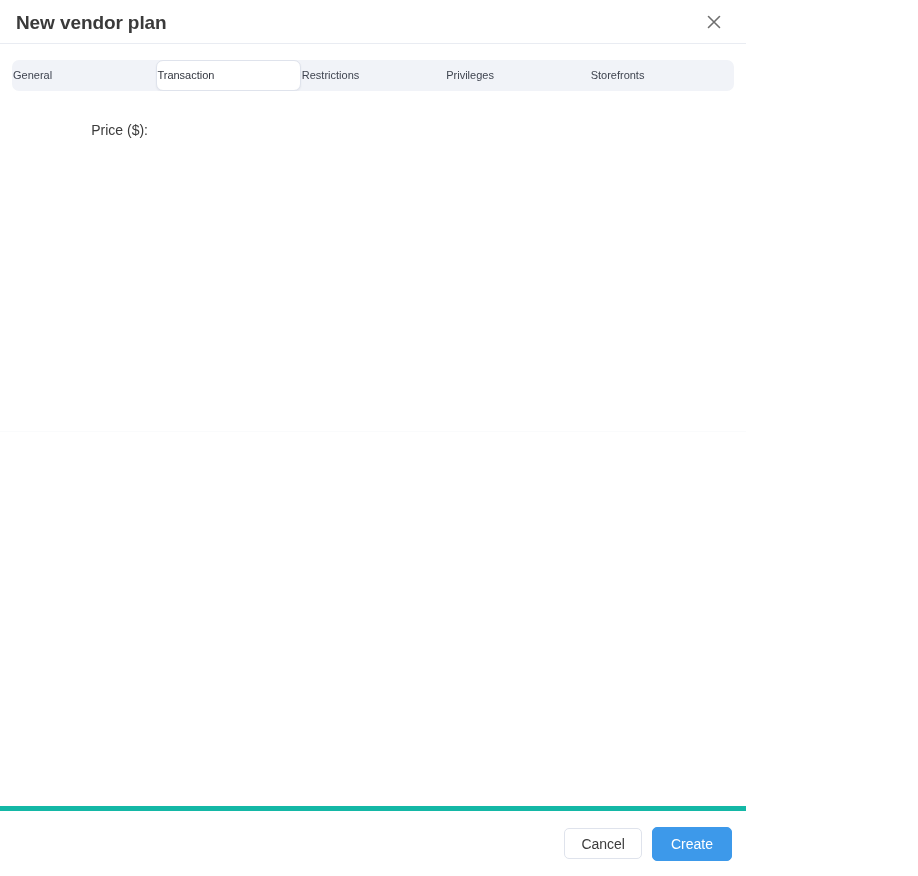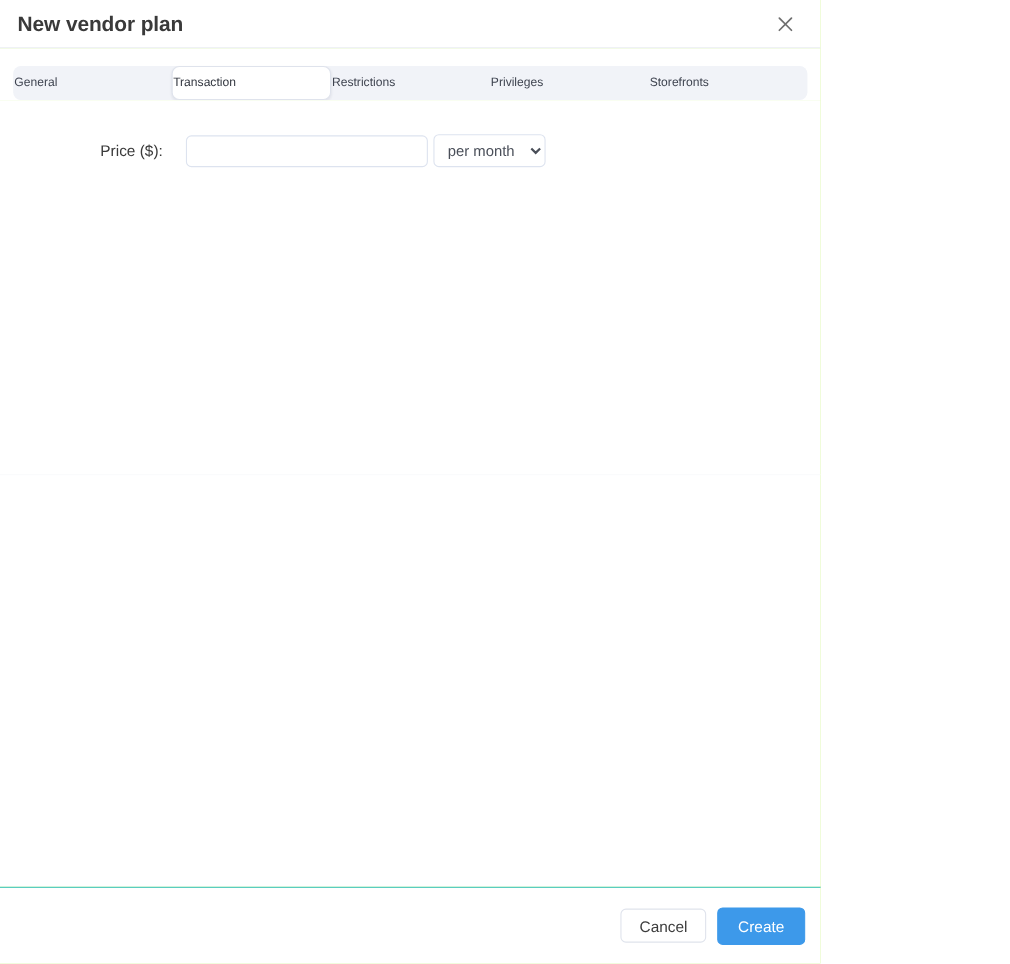--- a/index.html
+++ b/index.html
@@ -176,21 +176,21 @@
     top: 340px;
     height: 1px;
     background: #fafbfc;
   }
 
   
   .modal-footer {
     height: 70px;
     min-height: 70px;
     box-sizing: border-box;
-    border-top: 1px solid #14b8a6;
+    border-top: 5px solid #14b8a6;
     display: flex;
     align-items: center;
     justify-content: flex-end;
     padding: 0 14px 0 0;
     gap: 10px;
     background: #ffffff;
   }
   .btn {
     box-sizing: border-box;
     height: 31px;
@@ -249,24 +249,20 @@
         <span>Storefronts</span>
       </div>
     </div>
   </div>
 
   <div class="modal-body">
     <div class="form-area">
 
       <div class="form-row">
         <div class="form-label">Price ($):</div>
-        <div class="form-control">
-          <input class="txt price-input" type="text" placeholder="" style="">
-          <select class="sel"><option value="per month">per month</option><option value="per year">per year</option><option value="per week">per week</option><option value="per day">per day</option></select>
-        </div>
       </div>
 
 
     </div>
     <div class="body-seam"></div>
   </div>
 
   <div class="modal-footer">
     <button class="btn btn-default" type="button">Cancel</button>
     <button class="btn btn-primary" type="button">Create</button>

